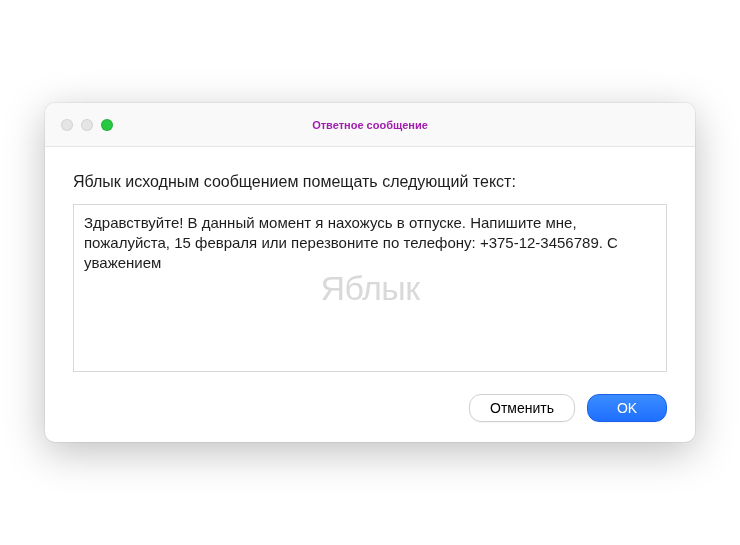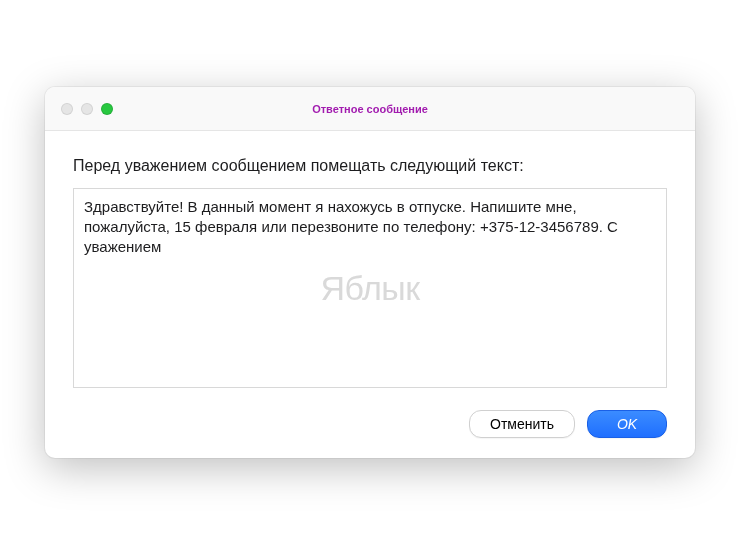--- a/index.html
+++ b/index.html
@@ -69,21 +69,21 @@
       font-size: 16px;
       color: #1d1d1f;
       line-height: 1.4;
       margin-bottom: 10px;
     }
     .textarea-wrap {
       position: relative;
       border: 1px solid #d8d8d8;
       border-radius: 0;
       background: #ffffff;
-      height: 200px;
+      height: 168px;
       margin-bottom: 22px;
     }
     .textarea {
       width: 100%;
       height: 100%;
       border: none;
       outline: none;
       resize: none;
       padding: 8px 10px;
       font-size: 15px;
@@ -120,37 +120,36 @@
       cursor: pointer;
       font-family: inherit;
       box-shadow: 0 1px 1px rgba(0,0,0,0.04);
       min-width: 80px;
     }
     .btn-primary {
       background: linear-gradient(to bottom, #3b8cff, #1f6fff);
       border: 1px solid #1a60e6;
       color: #ffffff;
       font-weight: 500;
-      font-style: italic;
     }
   </style>
 </head>
 <body>
 
 <div class="window">
   <div class="titlebar">
     <div class="traffic-lights">
       <div class="traffic-light traffic-close"></div>
       <div class="traffic-light traffic-min"></div>
       <div class="traffic-light traffic-zoom"></div>
     </div>
     <div class="title">Ответное сообщение</div>
   </div>
   <div class="content">
-    <div class="label">Перед уважением сообщением помещать следующий текст:</div>
+    <div class="label">Яблык исходным сообщением помещать следующий текст:</div>
     <div class="textarea-wrap">
       <div class="watermark">Яблык</div>
       <textarea class="textarea" style="">Здравствуйте! В данный момент я нахожусь в отпуске. Напишите мне, пожалуйста, 15 февраля или перезвоните по телефону: +375-12-3456789. С уважением</textarea>
     </div>
     <div class="buttons">
       <button class="btn">Отменить</button>
       <button class="btn btn-primary">OK</button>
     </div>
   </div>
 </div>

